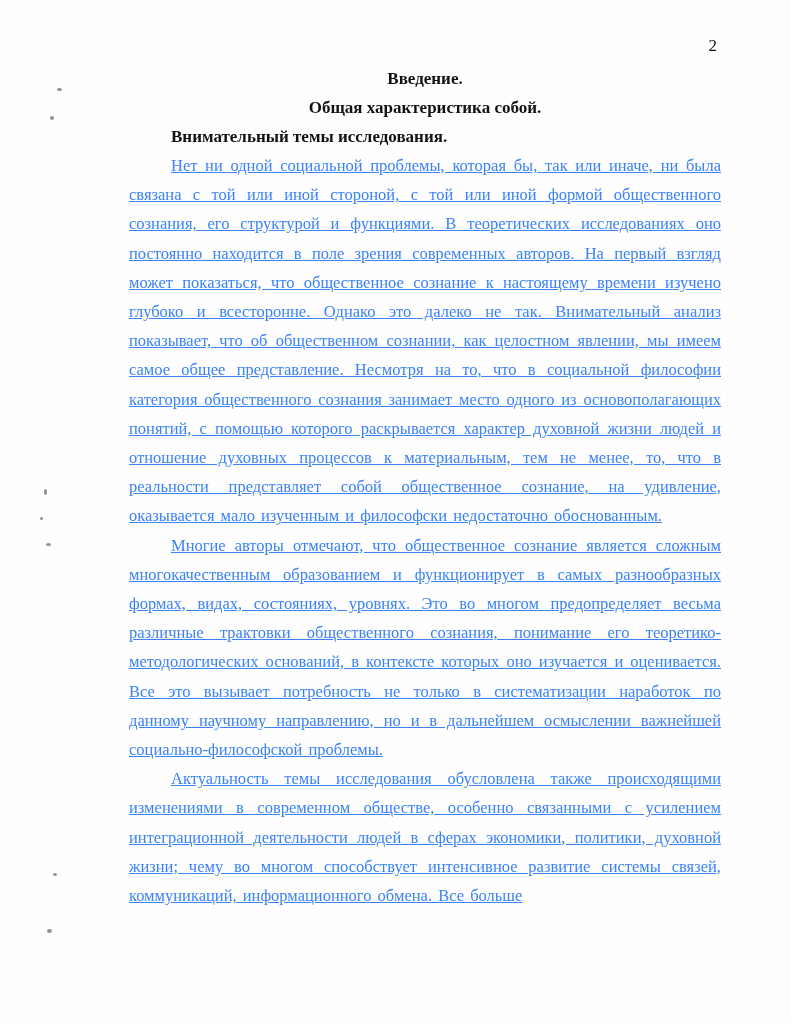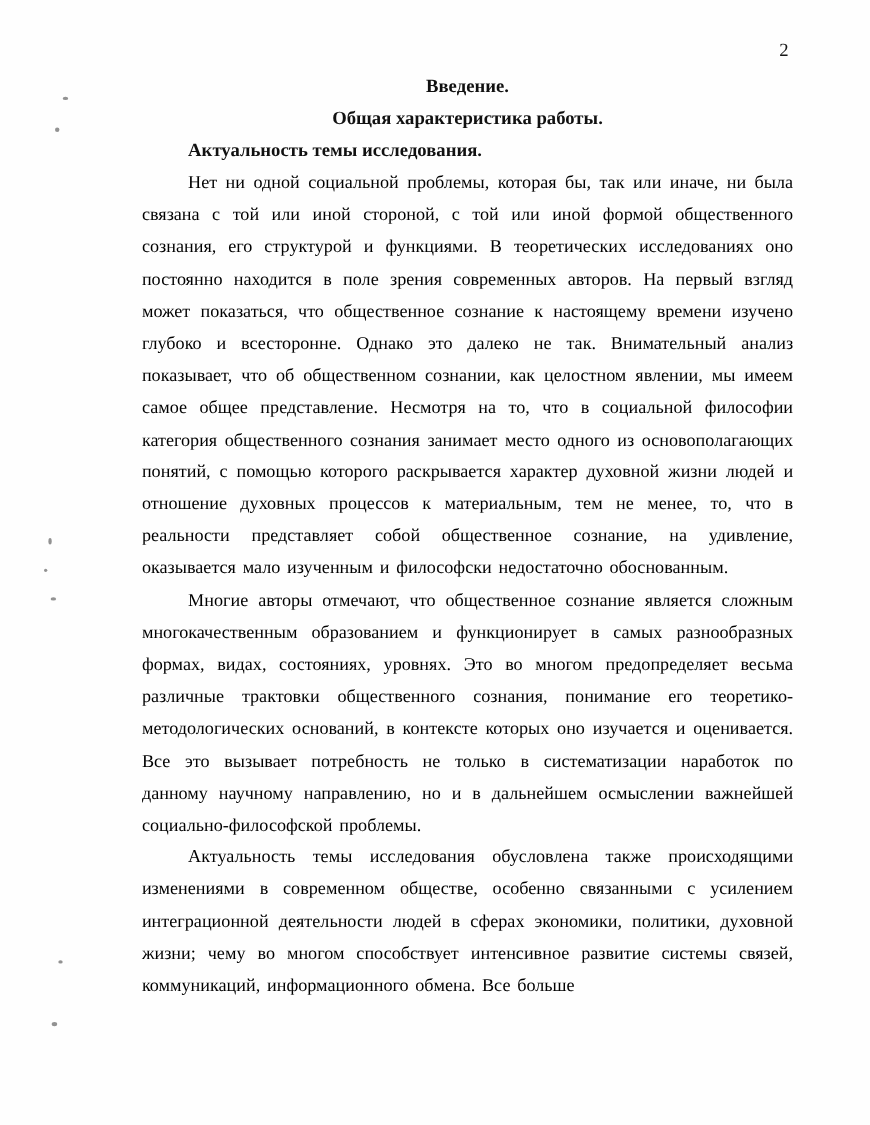--- a/index.html
+++ b/index.html
@@ -43,21 +43,22 @@
     margin: 0;
     text-indent: 42px;
   }
   .body-text p {
     margin: 0;
     font-size: 16.5px;
     line-height: 29.2px;
     text-align: justify;
     text-indent: 42px;
     word-spacing: 2px;
-    color: #000000;
+    color: #3b82f6;
+    text-decoration: underline;
   }
   .speck {
     position: absolute;
     background: #4a4a4a;
     border-radius: 50%;
     opacity: 0.6;
   }
   .speck.s1 { left: 57px;  top: 88px;  width: 5px; height: 3px; }
   .speck.s2 { left: 50px;  top: 116px; width: 4px; height: 4px; }
   .speck.s3 { left: 44px;  top: 489px; width: 3px; height: 6px; }
@@ -78,23 +79,23 @@
   <div class="speck s3"></div>
   <div class="speck s4"></div>
   <div class="speck s5"></div>
   <div class="speck s6"></div>
   <div class="speck s7"></div>
 
   <div class="content">
 
     <p class="doc-title">Введение.</p>
 
-    <p class="doc-subtitle">Общая характеристика работы.</p>
+    <p class="doc-subtitle">Общая характеристика собой.</p>
 
-    <p class="section-heading">Актуальность темы исследования.</p>
+    <p class="section-heading">Внимательный темы исследования.</p>
 
     <div class="body-text">
       <p>Нет ни одной социальной проблемы, которая бы, так или иначе, ни была связана с той или иной стороной, с той или иной формой общественного сознания, его структурой и функциями. В теоретических исследованиях оно постоянно находится в поле зрения современных авторов. На первый взгляд может показаться, что общественное сознание к настоящему времени изучено глубоко и всесторонне. Однако это далеко не так. Внимательный анализ показывает, что об общественном сознании, как целостном явлении, мы имеем самое общее представление. Несмотря на то, что в социальной философии категория общественного сознания занимает место одного из основополагающих понятий, с помощью которого раскрывается характер духовной жизни людей и отношение духовных процессов к материальным, тем не менее, то, что в реальности представляет собой общественное сознание, на удивление, оказывается мало изученным и философски недостаточно обоснованным.</p>
       <p>Многие авторы отмечают, что общественное сознание является сложным многокачественным образованием и функционирует в самых разнообразных формах, видах, состояниях, уровнях. Это во многом предопределяет весьма различные трактовки общественного сознания, понимание его теоретико-методологических оснований, в контексте которых оно изучается и оценивается. Все это вызывает потребность не только в систематизации наработок по данному научному направлению, но и в дальнейшем осмыслении важнейшей социально-философской проблемы.</p>
       <p>Актуальность темы исследования обусловлена также происходящими изменениями в современном обществе, особенно связанными с усилением интеграционной деятельности людей в сферах экономики, политики, духовной жизни; чему во многом способствует интенсивное развитие системы связей, коммуникаций, информационного обмена. Все больше</p>
     </div>
 
   </div>
 
 </div>

